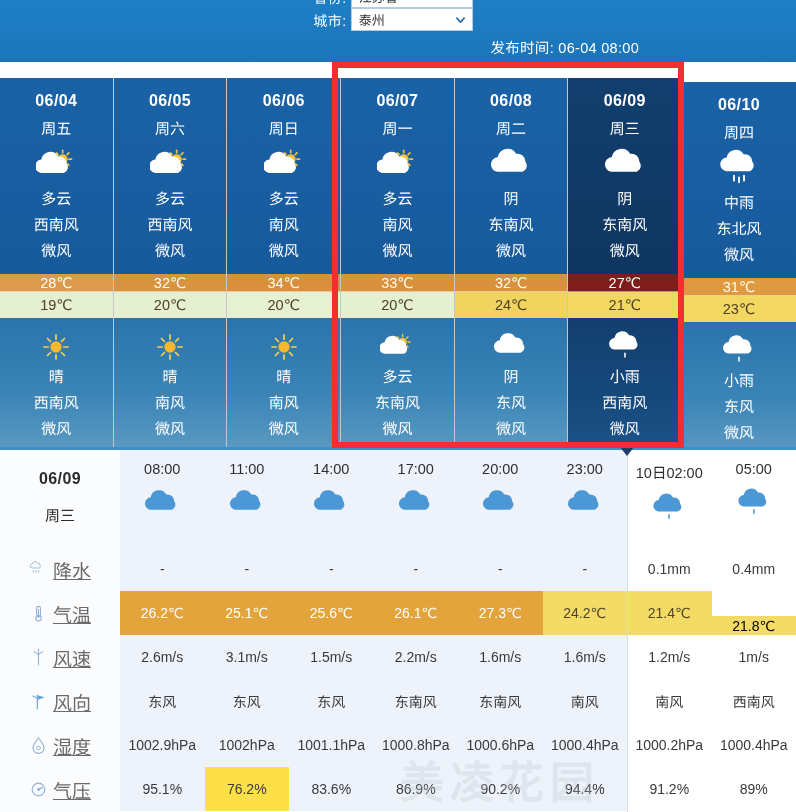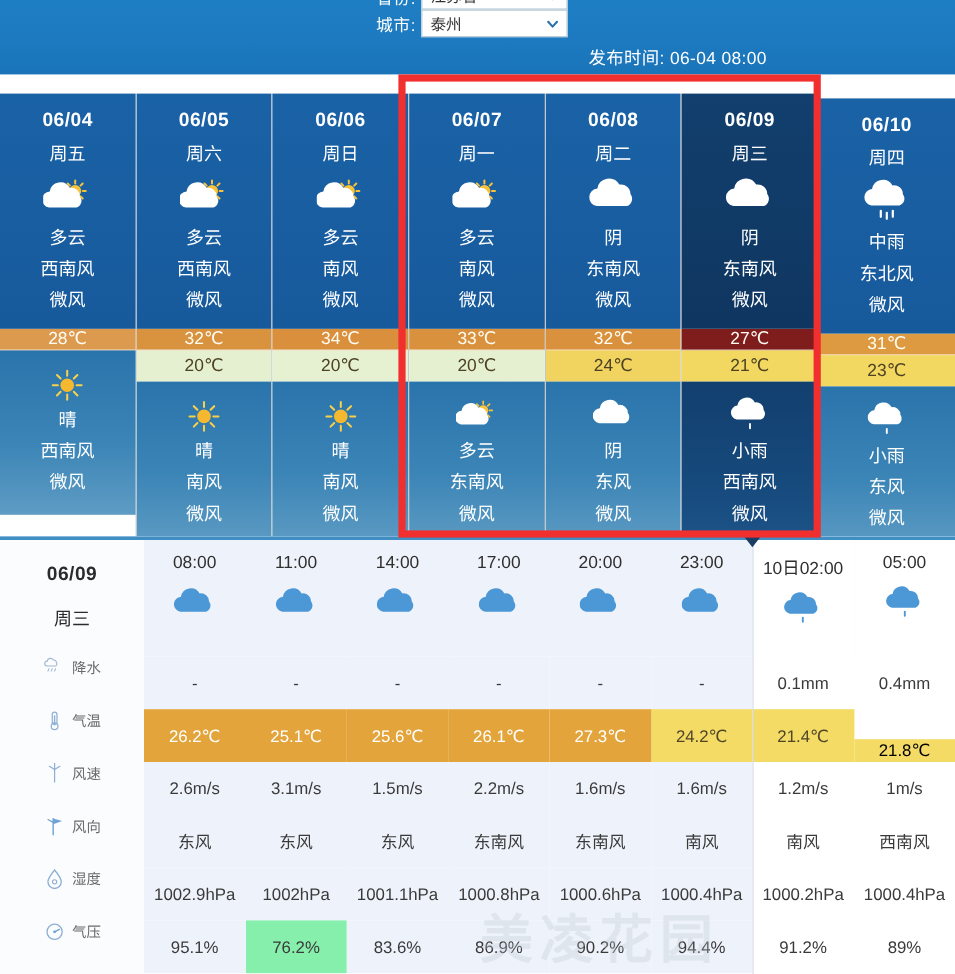--- a/index.html
+++ b/index.html
@@ -121,22 +121,22 @@
   .hrow-data { height: 44px; }
 
   
   .lab-head {
     height: 100px; display:flex; flex-direction:column;
     align-items:center; justify-content:center; gap: 16px;
   }
   .lab-date { font-size: 16px; font-weight:700; color:#2b2b2b; letter-spacing:.4px;}
   .lab-week { font-size: 15px; color:#2b2b2b; }
   .lab-cell {
-    height: 44px; display:flex; align-items:flex-start; justify-content:center;
-    gap: 5px; color:#6b6b6b; font-size: 12px;
+    height: 44px; display:flex; align-items:center; justify-content:center;
+    gap: 5px; color:#6b6b6b; font-size: 19px; text-decoration: underline;
   }
   .lab-ico { width:19px; height:19px; display:flex; align-items:center; justify-content:center; }
 
   
   .hcell {
     flex: 1 1 0; display:flex; align-items:center; justify-content:center;
     font-size: 14px; color:#3a3a3a; text-align:center;
   }
   .hrow-head .hcell {
     flex-direction: column; justify-content:flex-start; padding-top: 14px; gap: 10px;
@@ -223,20 +223,21 @@
               <g transform="translate(21,27) scale(1.08)">
                 <path d="M-14 6 a7.5 7.5 0 0 1 .6 -14.9 a10 10 0 0 1 18.6 -3.3 a8 8 0 0 1 9.4 8 a6.5 6.5 0 0 1 -3 10.2 Z" fill="#ffffff"></path>
               </g>
             </svg>
           </div>
           <div class="d-cond">多云</div>
           <div class="d-wdir">西南风</div>
           <div class="d-wpow">微风</div>
         </div>
         <div class="cell-high" style="background: rgb(220, 154, 78);">28℃</div>
+        <div class="cell-low" style="background: rgb(228, 240, 207);">19℃</div>
         <div class="cell-night">
           <div class="n-icon">
             <svg width="34" height="34" viewBox="0 0 48 48">
               <circle cx="24" cy="24" r="8" fill="#f5b82e"></circle>
               <line x1="35" y1="24" x2="41" y2="24" stroke="#f8d14a" stroke-width="2.4" stroke-linecap="round"></line>
               <line x1="31.77817459305202" y1="31.77817459305202" x2="36.020815280171306" y2="36.020815280171306" stroke="#f8d14a" stroke-width="2.4" stroke-linecap="round"></line>
               <line x1="24" y1="35" x2="24" y2="41" stroke="#f8d14a" stroke-width="2.4" stroke-linecap="round"></line>
               <line x1="16.22182540694798" y1="31.77817459305202" x2="11.979184719828693" y2="36.020815280171306" stroke="#f8d14a" stroke-width="2.4" stroke-linecap="round"></line>
               <line x1="13" y1="24" x2="7" y2="24.000000000000004" stroke="#f8d14a" stroke-width="2.4" stroke-linecap="round"></line>
               <line x1="16.221825406947975" y1="16.22182540694798" x2="11.97918471982869" y2="11.979184719828693" stroke="#f8d14a" stroke-width="2.4" stroke-linecap="round"></line>
@@ -688,21 +689,21 @@
           <div class="hcell" style="background: rgb(238, 242, 250);">1002hPa</div>
           <div class="hcell" style="background: rgb(238, 242, 250);">1001.1hPa</div>
           <div class="hcell" style="background: rgb(238, 242, 250);">1000.8hPa</div>
           <div class="hcell" style="background: rgb(238, 242, 250);">1000.6hPa</div>
           <div class="hcell" style="background: rgb(238, 242, 250);">1000.4hPa</div>
           <div class="hcell" style="background: rgb(255, 255, 255);">1000.2hPa</div>
           <div class="hcell" style="background: rgb(255, 255, 255);">1000.4hPa</div>
         </div>
         <div class="hrow hrow-data">
           <div class="hcell" style="background: rgb(238, 242, 250);">95.1%</div>
-          <div class="hcell" style="background: #86efac;">76.2%</div>
+          <div class="hcell" style="background: #fde047;">76.2%</div>
           <div class="hcell" style="background: rgb(238, 242, 250);">83.6%</div>
           <div class="hcell" style="background: rgb(238, 242, 250);">86.9%</div>
           <div class="hcell" style="background: rgb(238, 242, 250);">90.2%</div>
           <div class="hcell" style="background: rgb(238, 242, 250);">94.4%</div>
           <div class="hcell" style="background: rgb(255, 255, 255);">91.2%</div>
           <div class="hcell" style="background: rgb(255, 255, 255);">89%</div>
         </div>
       </div>
   </div>
 

